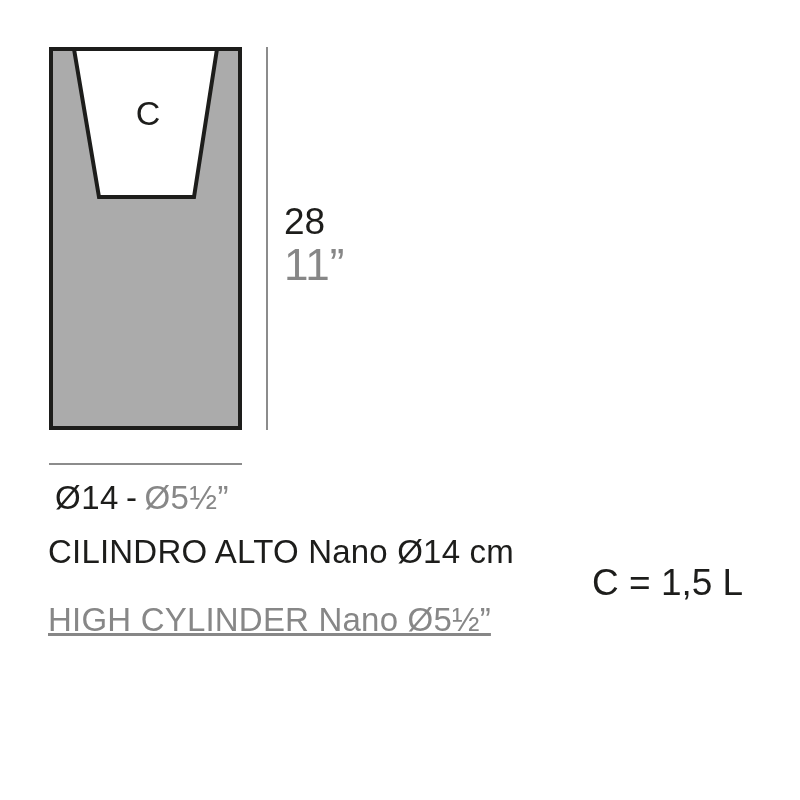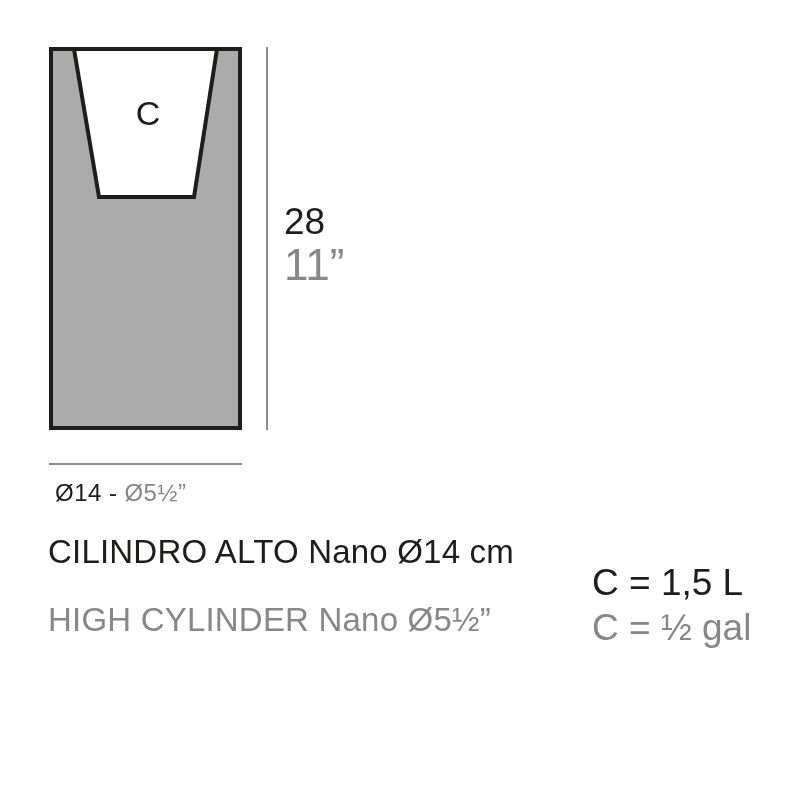--- a/index.html
+++ b/index.html
@@ -13,24 +13,24 @@
     font-weight: 300;
   }
   .diagram-svg { position: absolute; left: 0; top: 0; }
   .txt { position: absolute; line-height: 1; white-space: nowrap; }
   .ink   { color: var(--ink, #1d1d1b); }
   .muted { color: var(--muted, #878787); }
 
   .c-label   { left: 128px; top: 96px;  width: 40px; text-align: center; font-size: 34px; }
   .dim-cm    { left: 284px; top: 203px; font-size: 37px; }
   .dim-in    { left: 284px; top: 243px; font-size: 44px; }
-  .dia-line  { left: 55px;  top: 481px; font-size: 24px; letter-spacing: 0.5px; }
+  .dia-line  { left: 55px;  top: 481px; font-size: 33px; letter-spacing: 0.5px; }
   .dia-line .sep { margin: 0 7px; }
   .title-es  { left: 48px;  top: 535px; font-size: 33px; letter-spacing: 0.2px; }
-  .title-en  { left: 48px;  top: 603px; font-size: 33px; letter-spacing: 0.2px; }
+  .title-en  { left: 48px;  top: 603px; font-size: 33px; letter-spacing: 0.2px; text-decoration: underline; }
   .cap-l     { left: 592px; top: 564px; font-size: 37px; }
   .cap-gal   { left: 592px; top: 609px; font-size: 37px; }
 </style>
 </head>
 <body>
 
 <div class="sheet">
 
   <svg class="diagram-svg" width="800" height="800" viewBox="0 0 800 800" aria-hidden="true">
     <rect x="51" y="49" width="189" height="379" fill="var(--pot_fill, #ababab)" stroke="var(--ink, #1d1d1b)" stroke-width="4"></rect>
@@ -46,15 +46,14 @@
   <div class="txt dim-in muted">11”</div>
 
   <div class="txt dia-line"><span class="ink">Ø14</span><span class="ink sep">-</span><span class="muted">Ø5½”</span></div>
 
   <div class="txt title-es ink">CILINDRO ALTO Nano Ø14 cm</div>
 
   <div class="txt title-en muted">HIGH CYLINDER Nano Ø5½”</div>
 
   <div class="txt cap-l ink">C = 1,5 L</div>
 
-  <div class="txt cap-gal muted">C = ½ gal</div>
 
 </div>
 
 </body></html>

